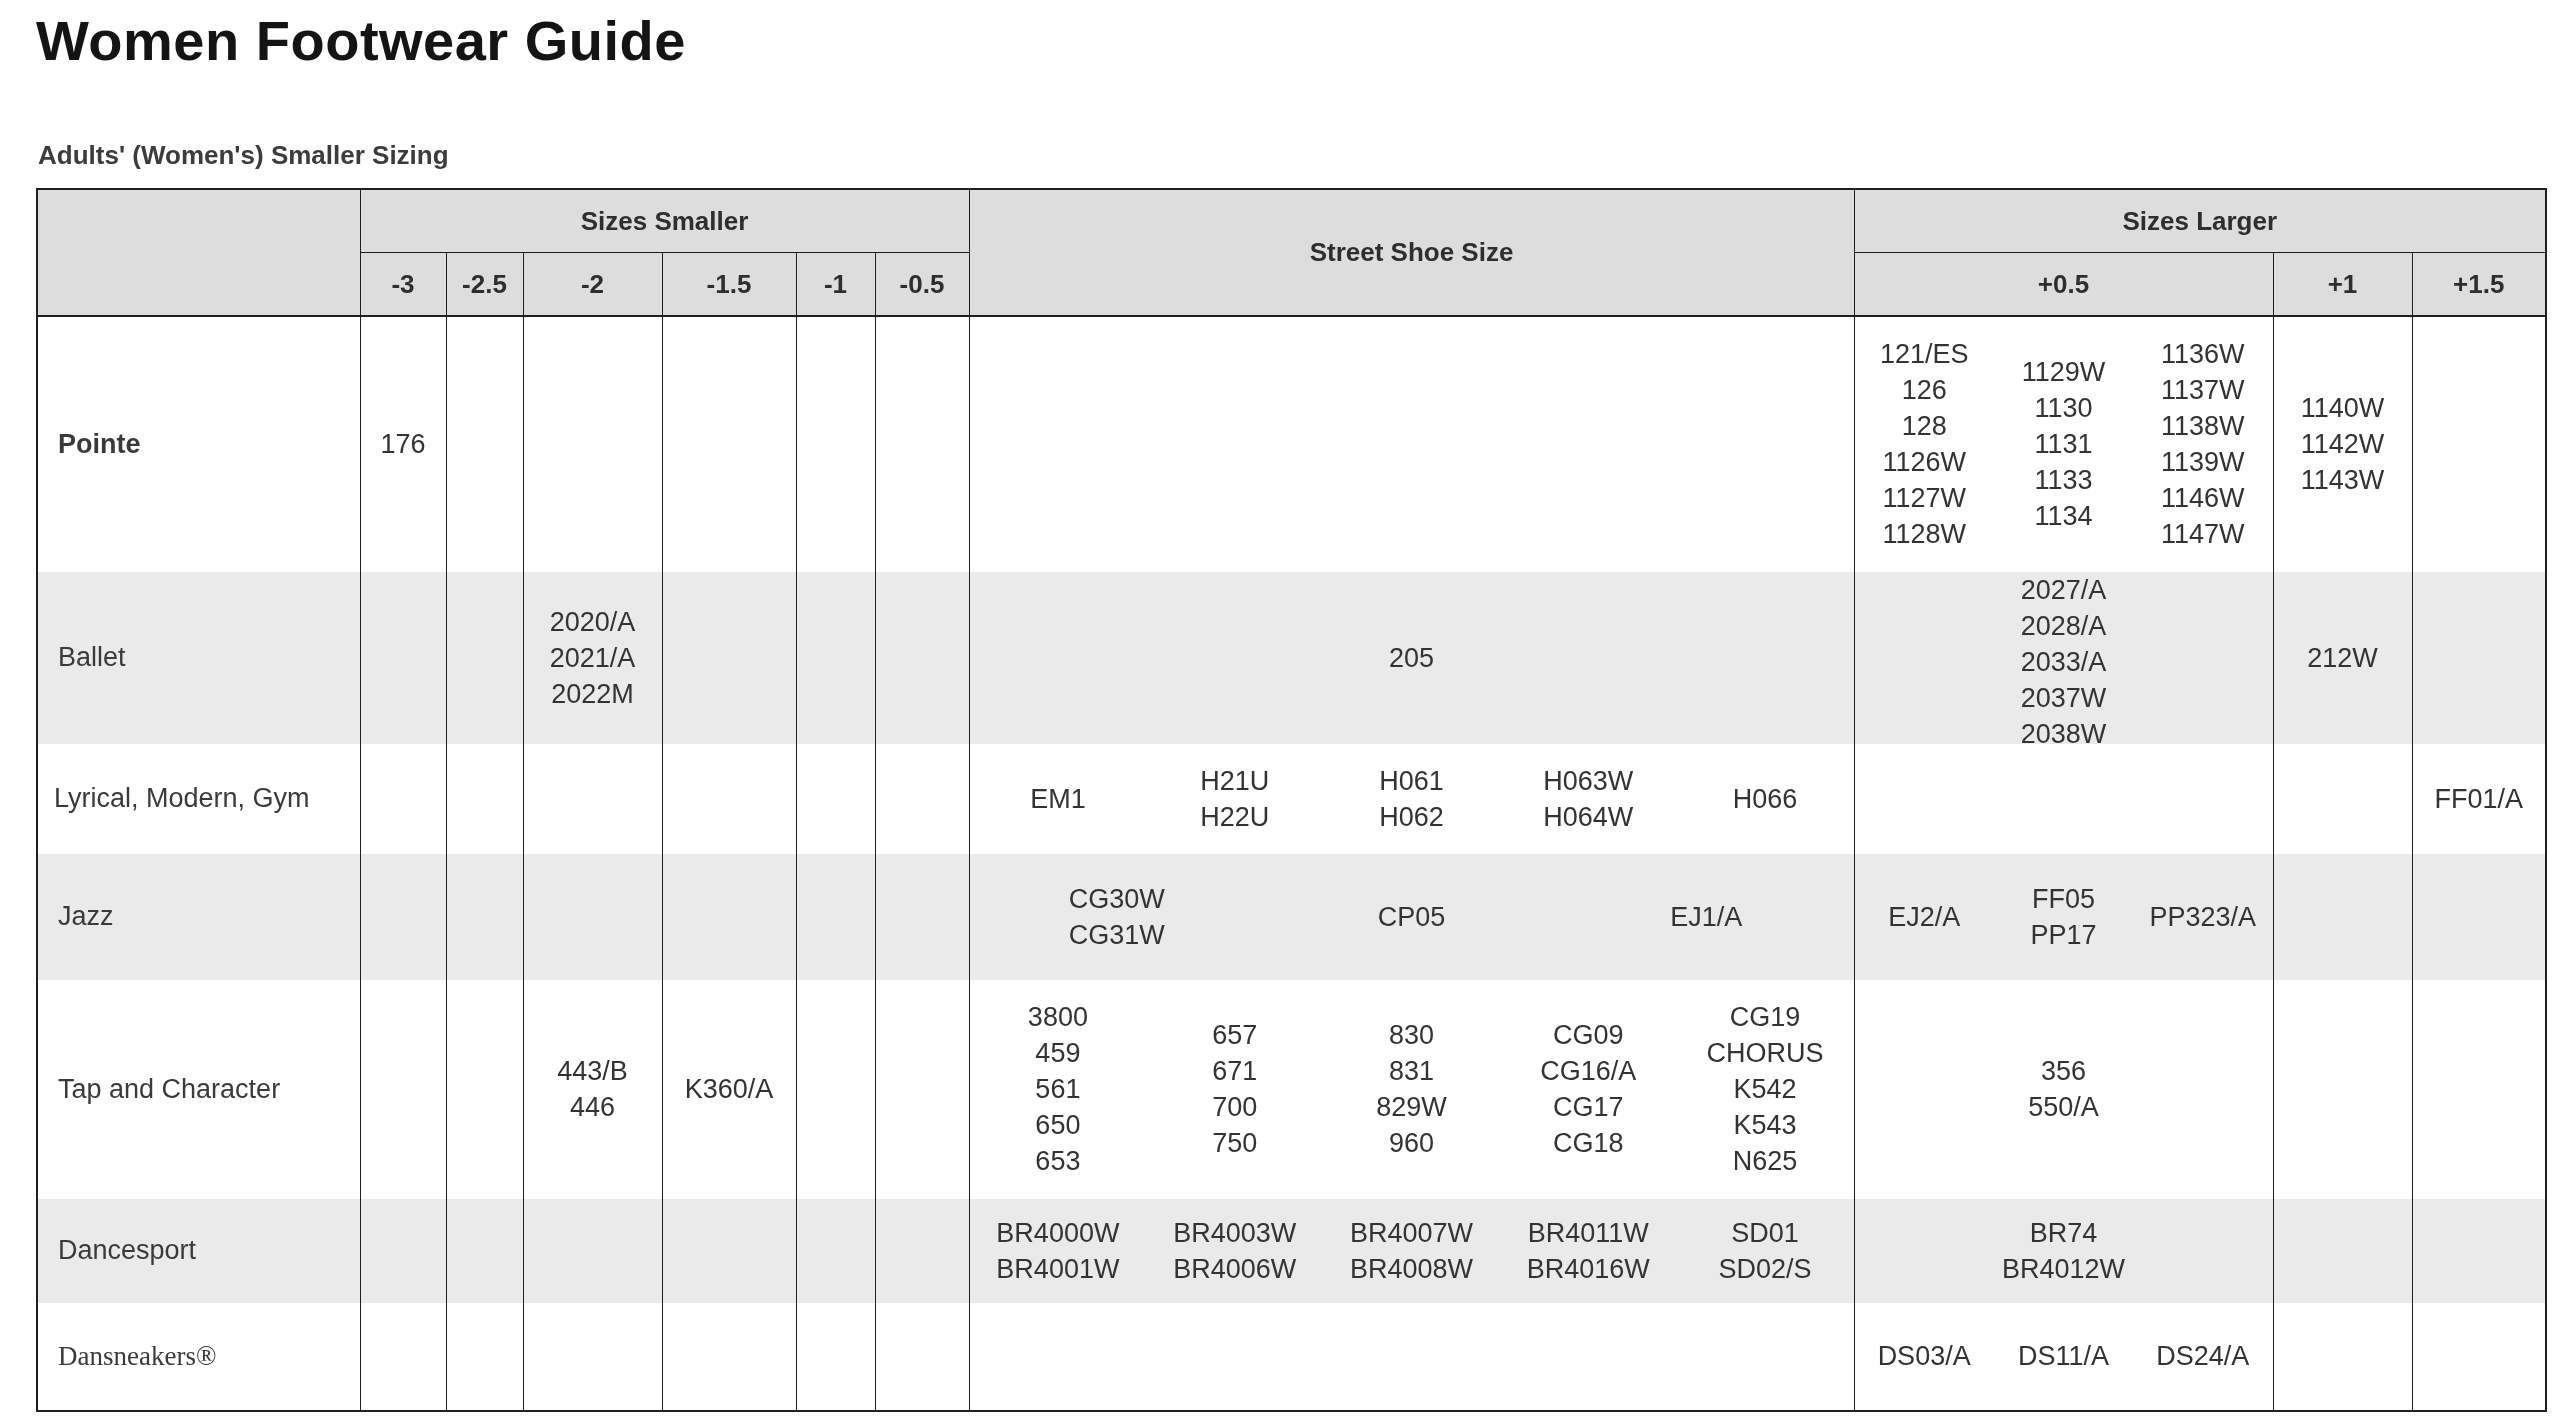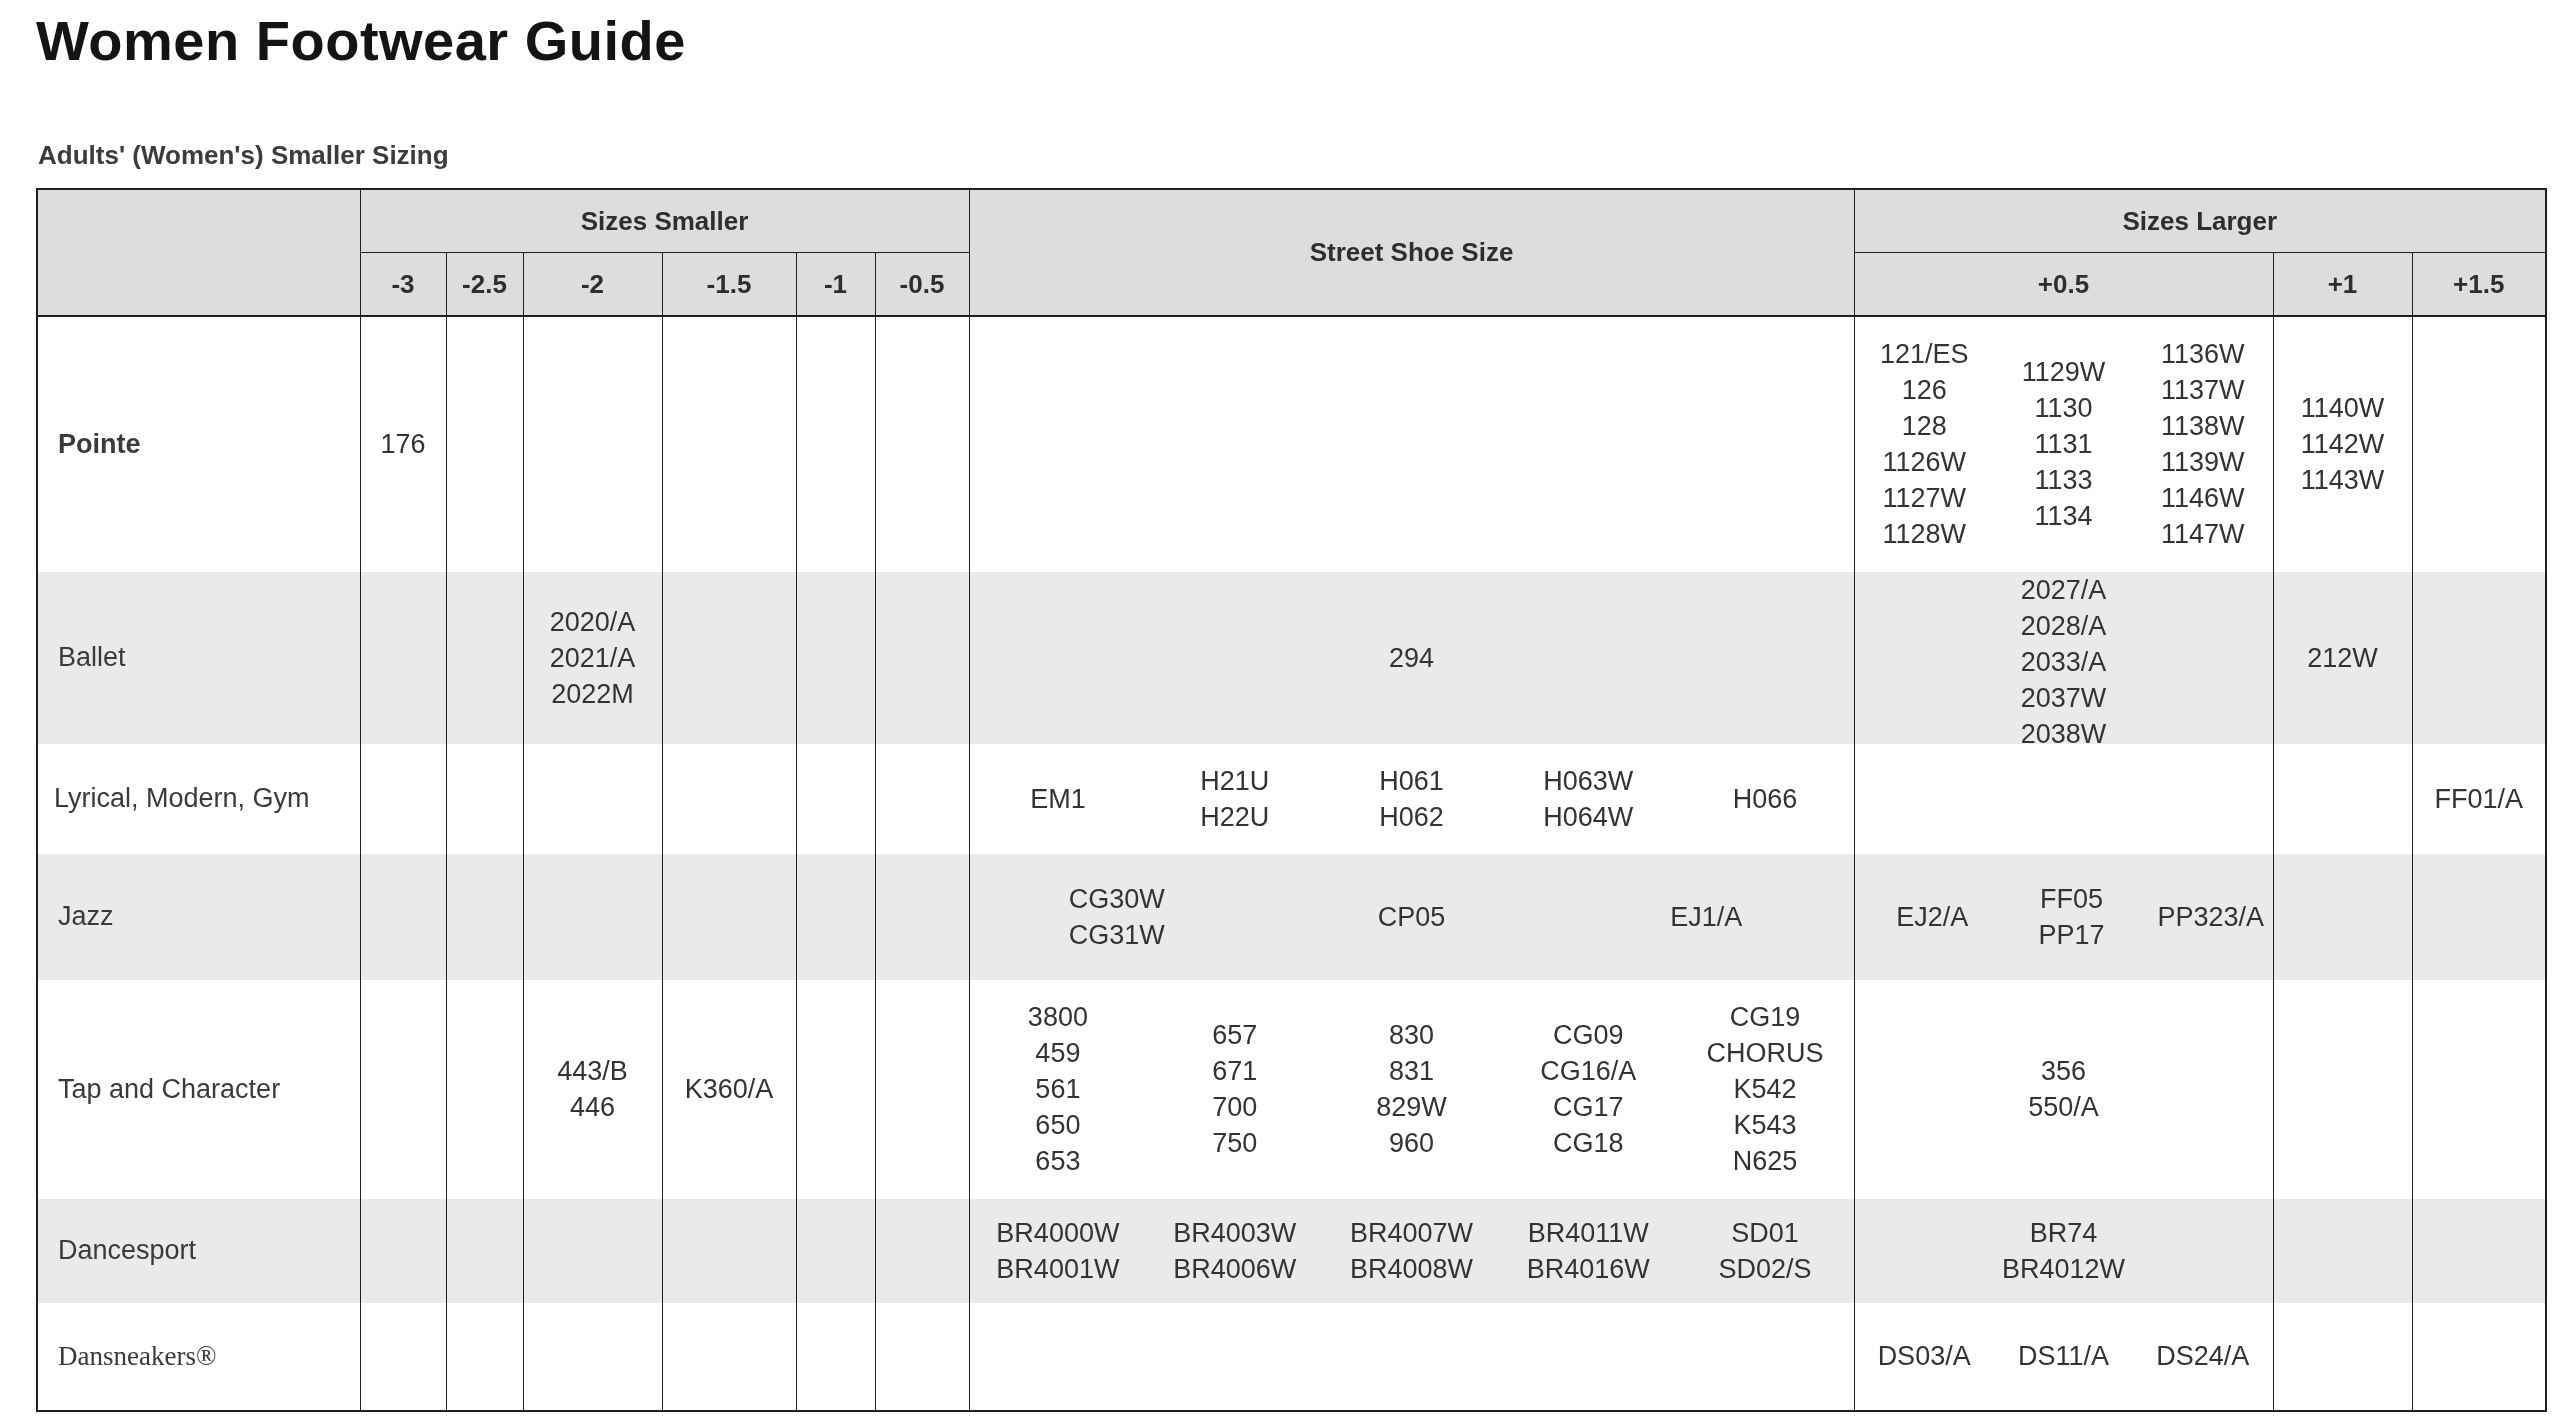--- a/index.html
+++ b/index.html
@@ -186,21 +186,21 @@
         </td>
         <td>
           <div class="cf" style="height: 152px;"></div>
         </td>
         <td>
           <div class="cf" style="height: 152px;"></div>
         </td>
         <td>
           <div class="cf" style="height: 152px;">
             <div class="grp">
-              <div class="ln">294</div>
+              <div class="ln">205</div>
             </div>
           </div>
         </td>
         <td>
           <div class="cf" style="height: 172px; flex-direction: column;">
             <div class="grp">
               <div class="ln">2027/A</div>
               <div class="ln">2028/A</div>
             </div>
             <div class="grp">
@@ -311,21 +311,21 @@
             </div>
             <div class="grp">
               <div class="ln">CP05</div>
             </div>
             <div class="grp">
               <div class="ln">EJ1/A</div>
             </div>
           </div>
         </td>
         <td>
-          <div class="cf" style="height: 126px; margin-left: 8px;">
+          <div class="cf" style="height: 126px;">
             <div class="grp">
               <div class="ln">EJ2/A</div>
             </div>
             <div class="grp">
               <div class="ln">FF05</div>
               <div class="ln">PP17</div>
             </div>
             <div class="grp">
               <div class="ln">PP323/A</div>
             </div>

